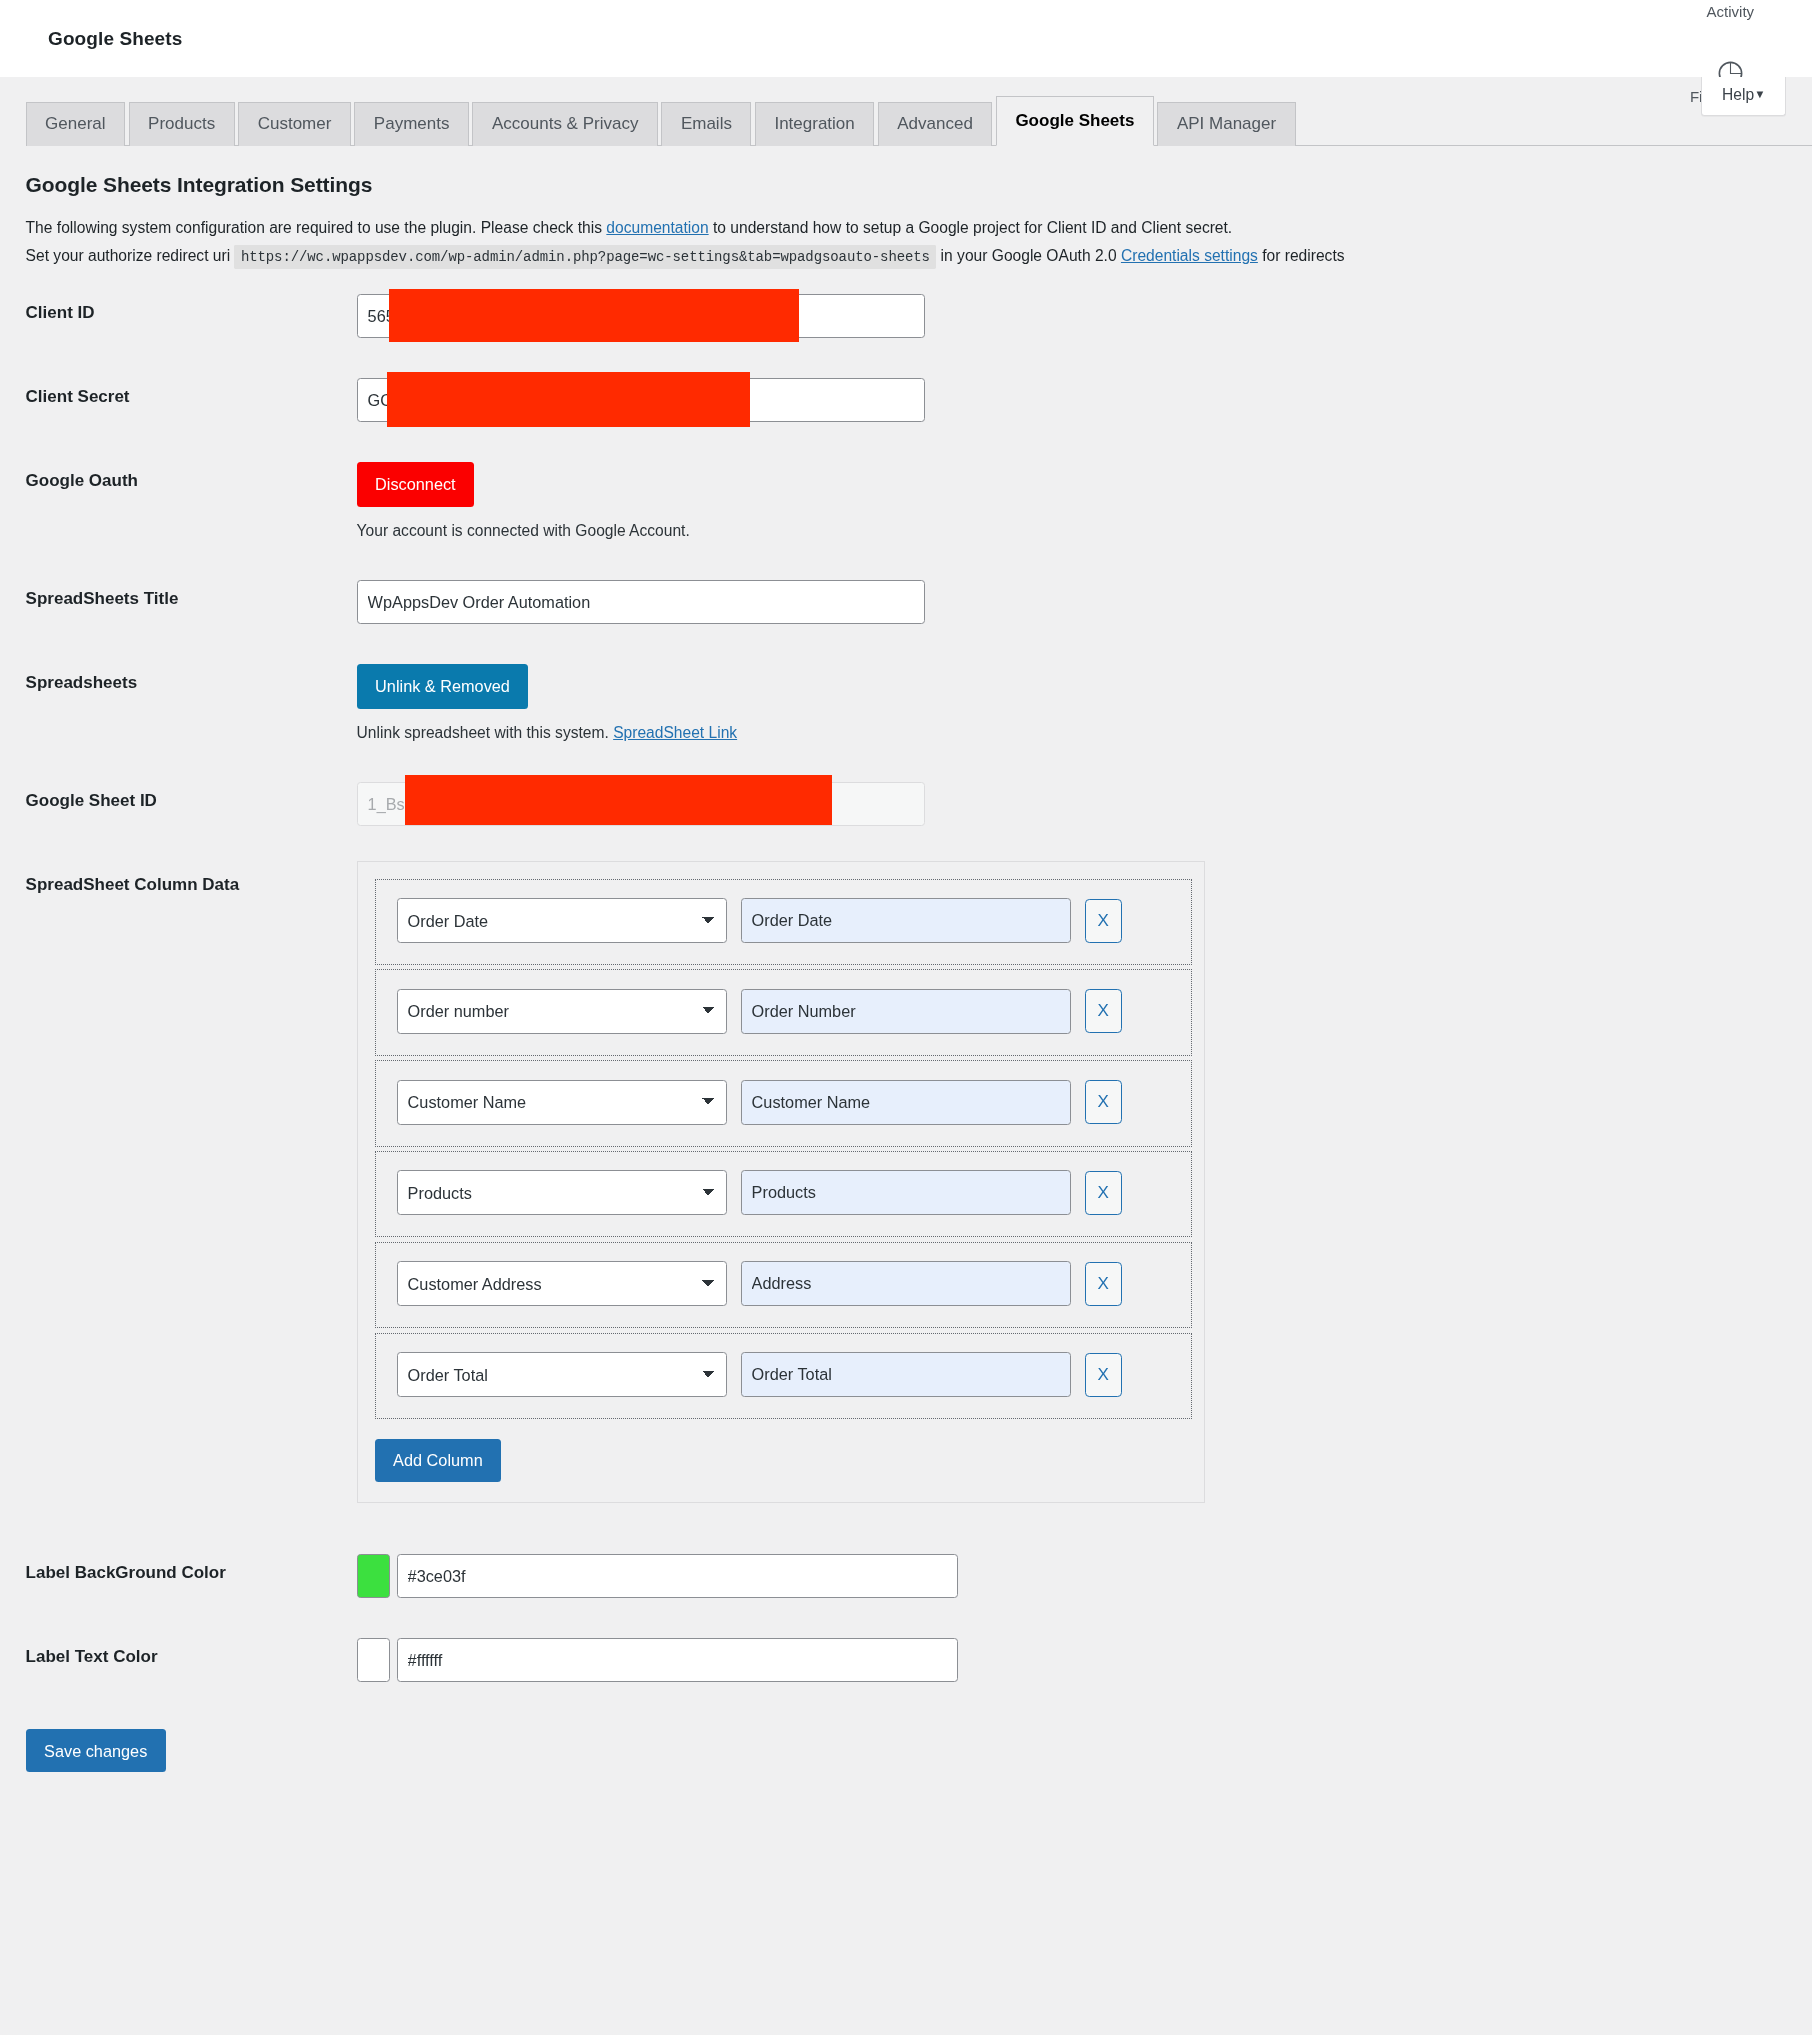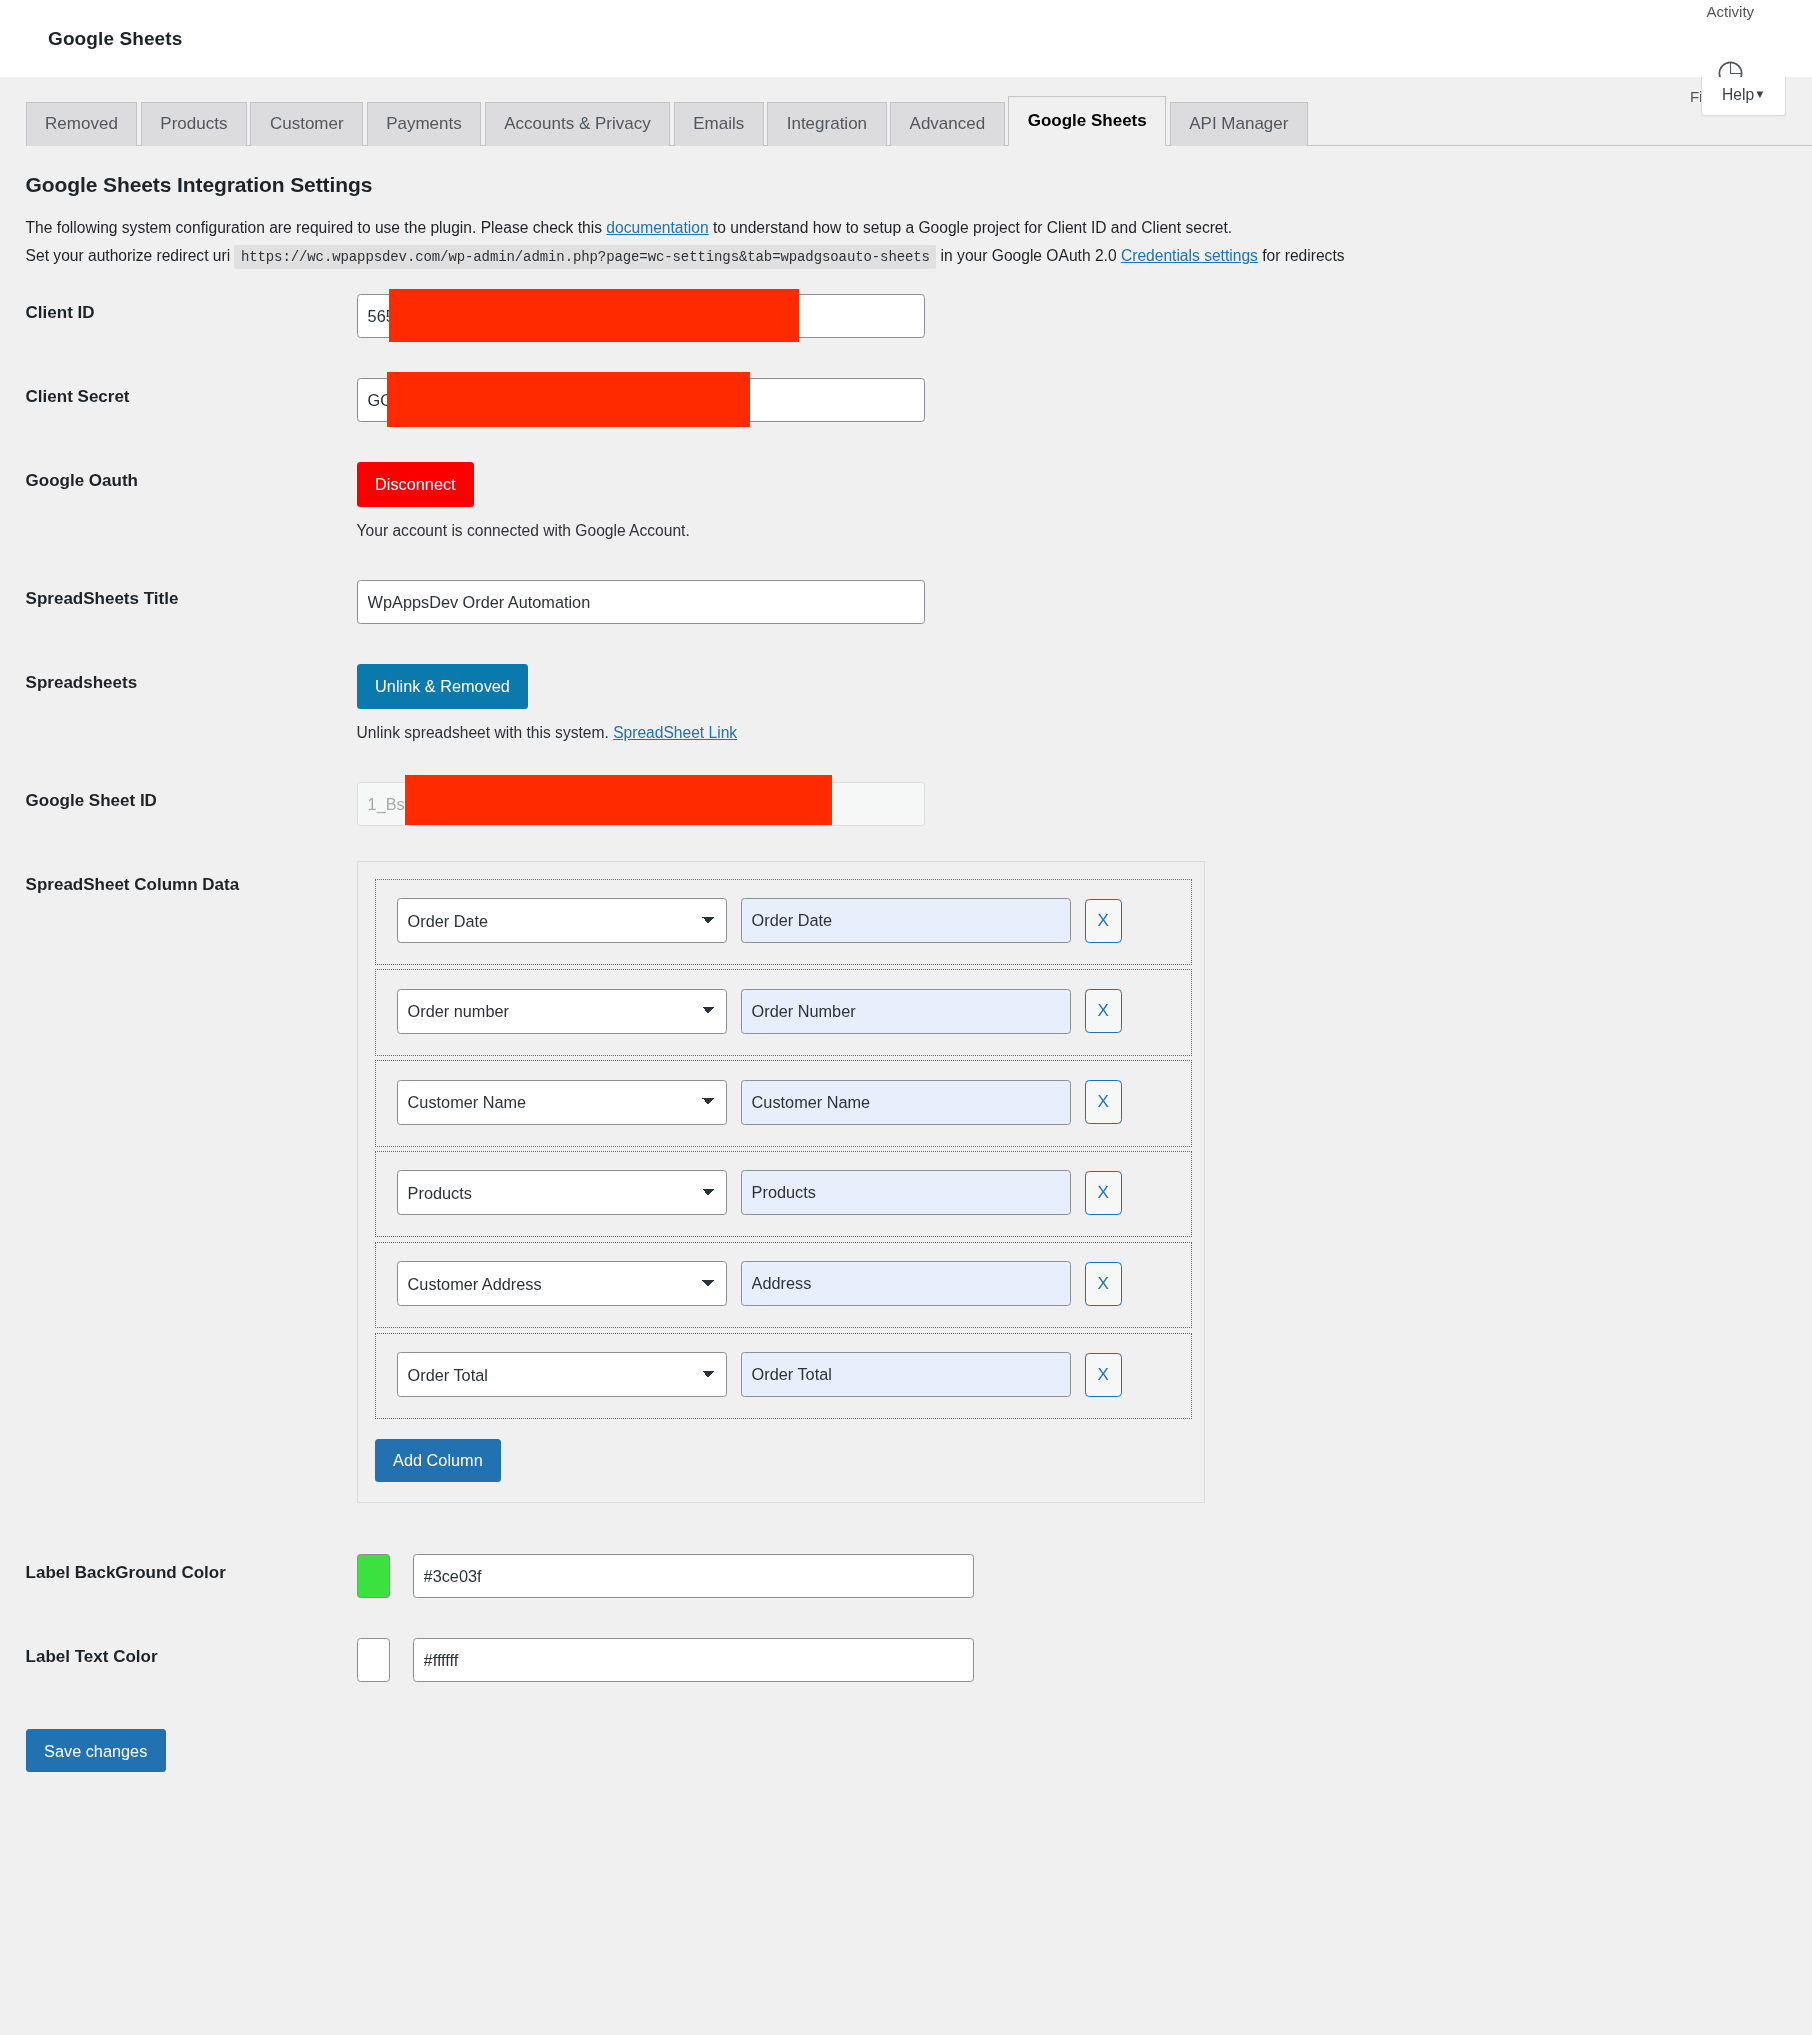--- a/index.html
+++ b/index.html
@@ -198,21 +198,21 @@
     background:#f6f7f7;
     color:#2271b1;
     font-size:17px;
     cursor:pointer;
     font-family:"Liberation Sans", sans-serif;
     display:flex; align-items:center; justify-content:center;
   }
   .add-col { margin-top:15.6px; }
 
   
-  .color-field { display:flex; align-items:stretch; gap:16px; }
+  .color-field { display:flex; align-items:stretch; gap:0; }
   .swatch {
     width:33px; height:44px;
     border:0.7px solid #8c8f94;
     border-radius:3.5px;
     margin-right:7px;
     flex:0 0 33px;
   }
   input.color-txt {
     width:561px; height:44px;
     font-size:16.3px; padding:2.8px 10px;
@@ -255,21 +255,21 @@
   <div class="help-wrap">
     <div class="help-btn">
       <span>Help</span>
       <span class="caret">▼</span>
     </div>
   </div>
 </div>
 
 <div class="tabs-wrap">
   <div class="tabs" id="tabs">
-      <div class="tab">Removed</div>
+      <div class="tab">General</div>
       <div class="tab">Products</div>
       <div class="tab">Customer</div>
       <div class="tab">Payments</div>
       <div class="tab">Accounts &amp; Privacy</div>
       <div class="tab">Emails</div>
       <div class="tab">Integration</div>
       <div class="tab">Advanced</div>
       <div class="tab active">Google Sheets</div>
       <div class="tab">API Manager</div>
     </div>

